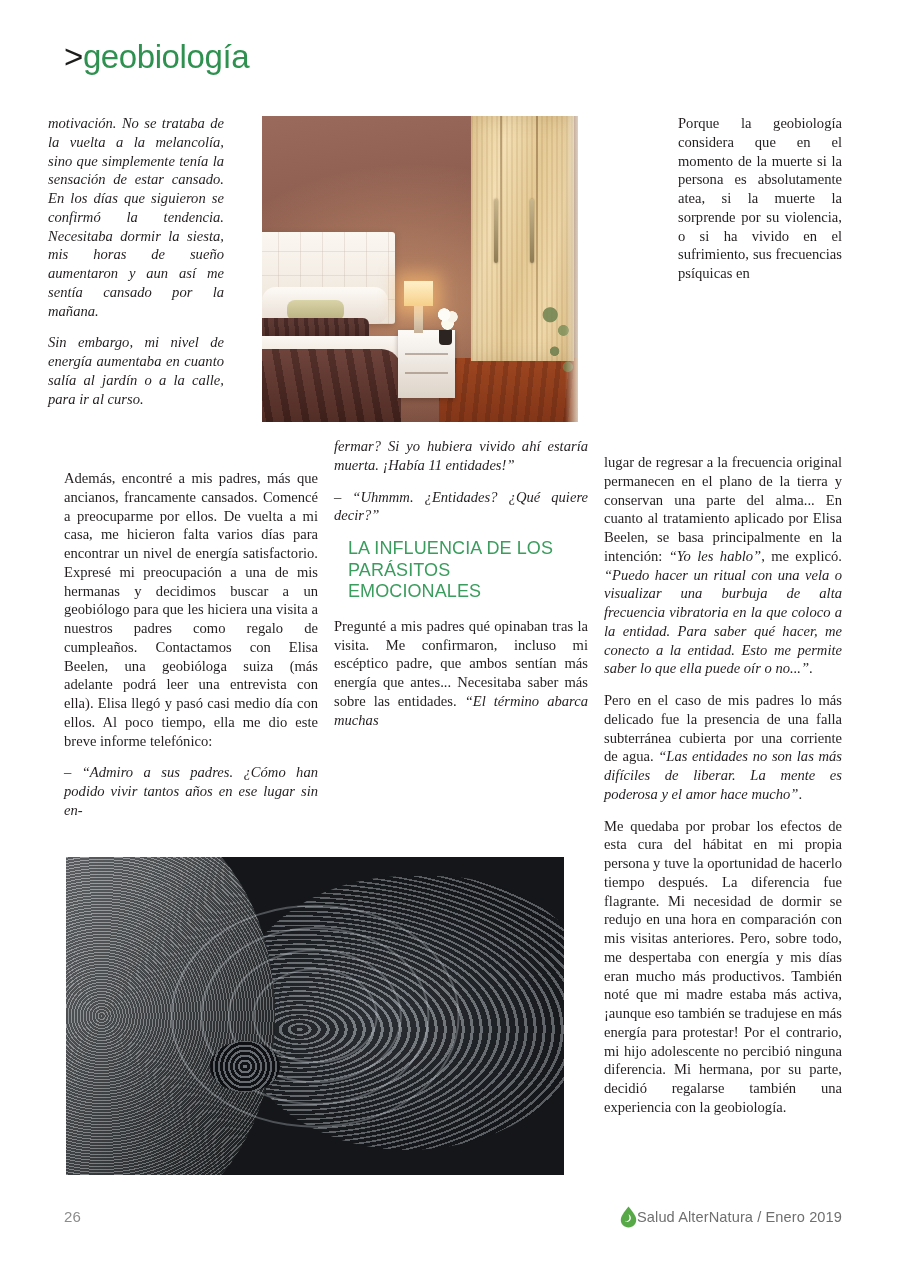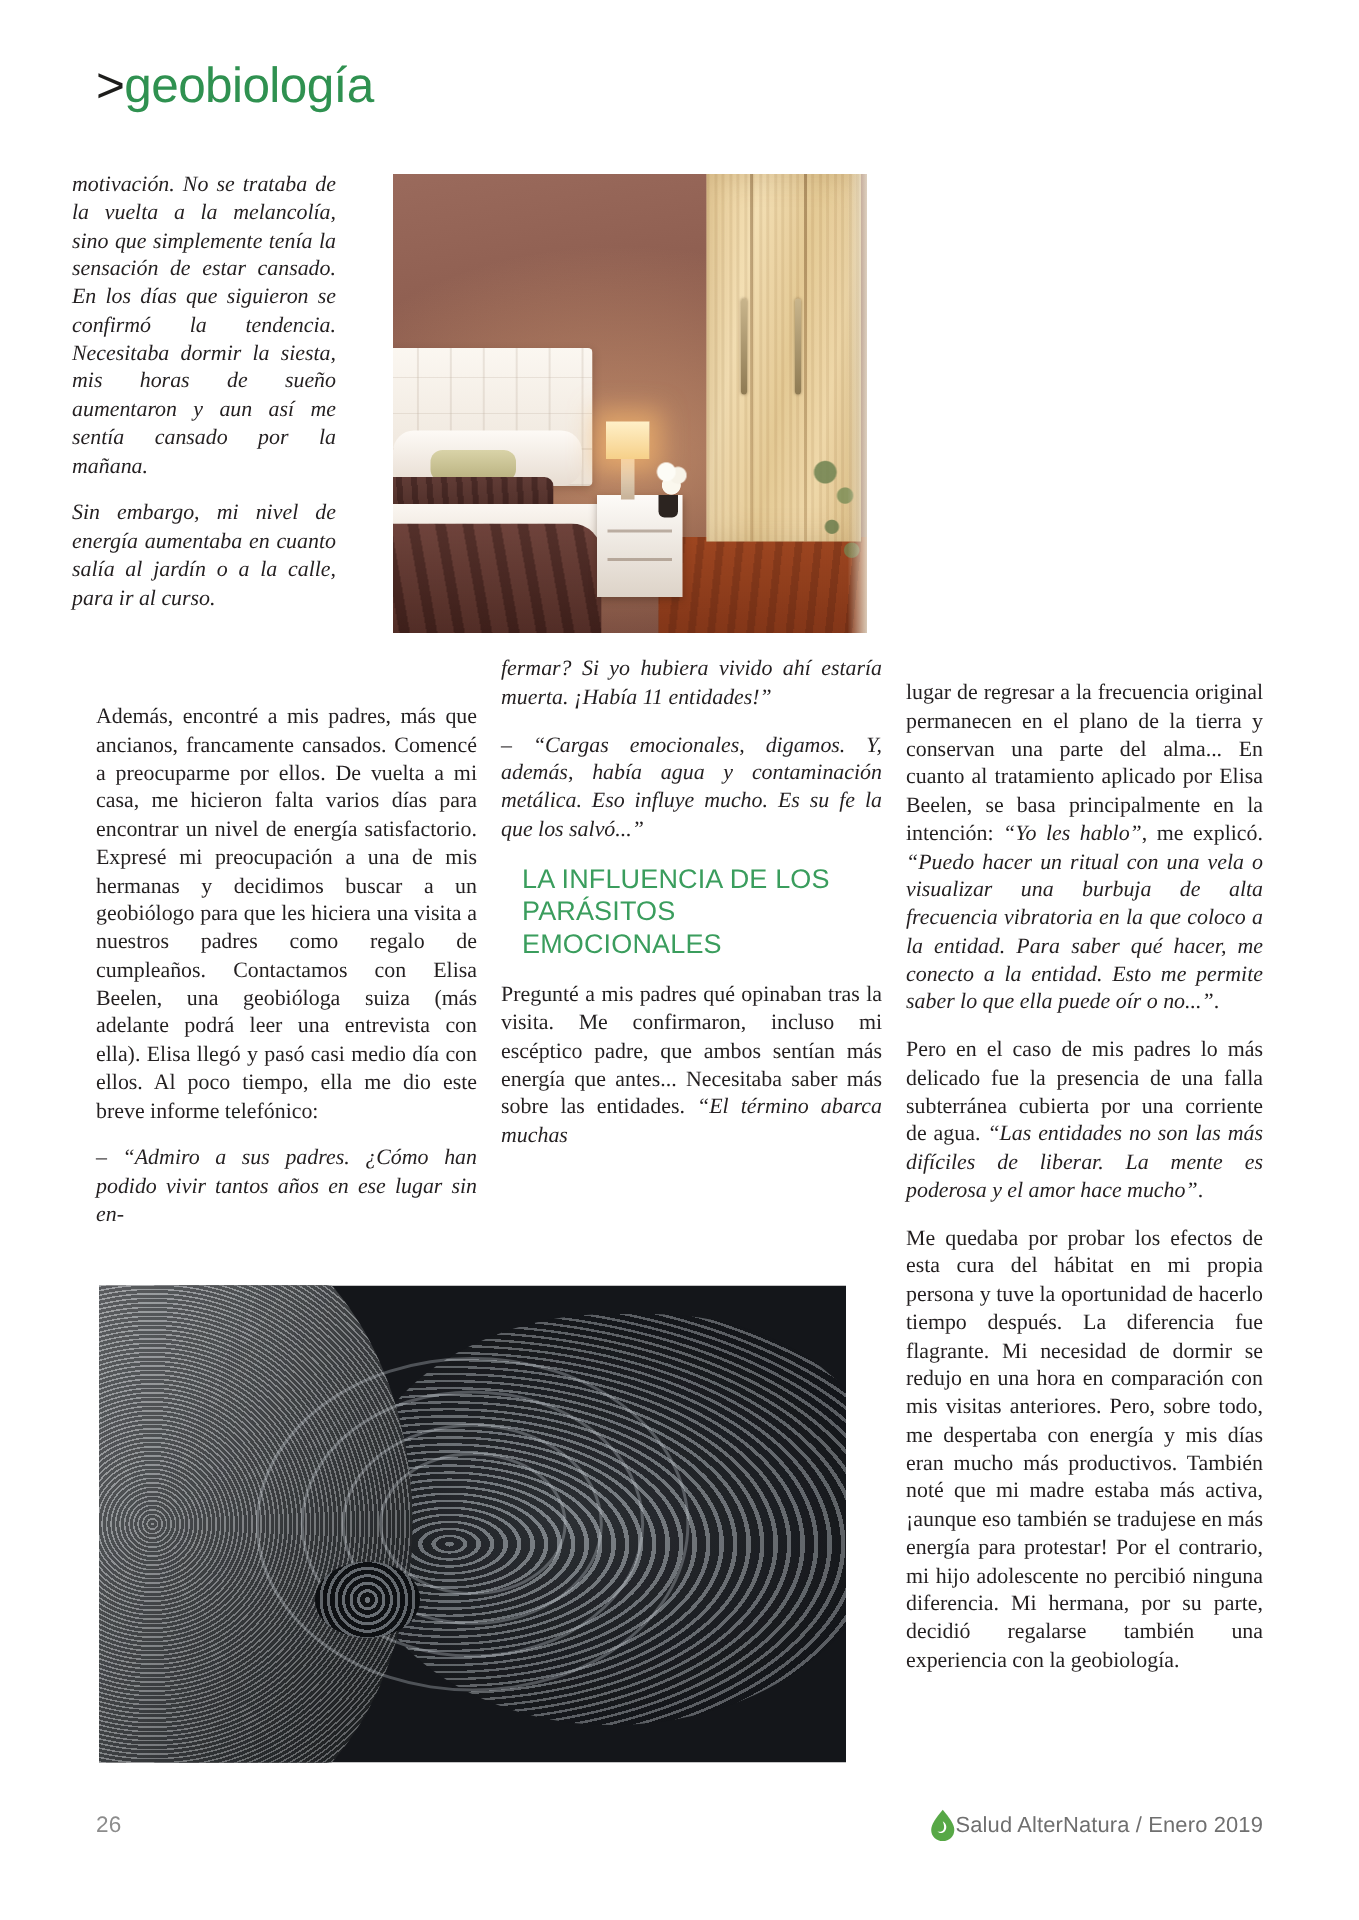--- a/index.html
+++ b/index.html
@@ -252,30 +252,31 @@
     <div class="bd-plant"></div>
     <div class="bd-rightwall"></div>
   </div>
 
   <div class="col" id="col-a-top">
     <p>motivación. No se trataba de la vuelta a la melancolía, sino que simplemente tenía la sensación de estar cansado. En los días que siguieron se confirmó la tendencia. Necesitaba dormir la siesta, mis horas de sueño aumentaron y aun así me sentía cansado por la mañana.</p>
     <p>Sin embargo, mi nivel de energía aumentaba en cuanto salía al jardín o a la calle, para ir al curso.</p>
   </div>
 
   <div class="col" id="col-c-top">
+    <p>Porque la geobiología considera que en el momento de la muerte si la persona es absolutamente atea, si la muerte la sorprende por su violencia, o si ha vivido en el sufrimiento, sus frecuencias psíquicas en</p>
   </div>
 
   <div class="col" id="col-a-mid">
     <p>Además, encontré a mis padres, más que ancianos, francamente cansados. Comencé a preocuparme por ellos. De vuelta a mi casa, me hicieron falta varios días para encontrar un nivel de energía satisfactorio. Expresé mi preocupación a una de mis hermanas y decidimos buscar a un geobiólogo para que les hiciera una visita a nuestros padres como regalo de cumpleaños. Contactamos con Elisa Beelen, una geobióloga suiza (más adelante podrá leer una entrevista con ella). Elisa llegó y pasó casi medio día con ellos. Al poco tiempo, ella me dio este breve informe telefónico:</p>
     <p><span class="it">– </span><span class="it">“Admiro a sus padres. ¿Cómo han podido vivir tantos años en ese lugar sin en-</span></p>
   </div>
 
   <div class="col" id="col-b-mid">
     <p class="it">fermar? Si yo hubiera vivido ahí estaría muerta. ¡Había 11 entidades!”</p>
-    <p><span class="it">– </span><span class="it">“Cargas emocionales, digamos. Y, además, había agua y contaminación metálica. Eso influye mucho. Es su fe la que los salvó...”</span></p>
+    <p><span class="it">– </span><span class="it">“Uhmmm. ¿Entidades? ¿Qué quiere decir?”</span></p>
     <div class="sec-head">
       <div>LA INFLUENCIA DE LOS</div>
       <div>PARÁSITOS EMOCIONALES</div>
     </div>
     <p><span>Pregunté a mis padres qué opinaban tras la visita. Me confirmaron, incluso mi escéptico padre, que ambos sentían más energía que antes... Necesitaba saber más sobre las entidades. </span><span class="it">“El término abarca muchas</span></p>
   </div>
 
   <div class="col" id="col-c-mid">
     <p><span>lugar de regresar a la frecuencia original permanecen en el plano de la tierra y conservan una parte del alma... En cuanto al tratamiento aplicado por Elisa Beelen, se basa principalmente en la intención: </span><span class="it">“Yo les hablo”</span><span>, me explicó. </span><span class="it">“Puedo hacer un ritual con una vela o visualizar una burbuja de alta frecuencia vibratoria en la que coloco a la entidad. Para saber qué hacer, me conecto a la entidad. Esto me permite saber lo que ella puede oír o no...”</span><span>.</span></p>
     <p><span>Pero en el caso de mis padres lo más delicado fue la presencia de una falla subterránea cubierta por una corriente de agua. </span><span class="it">“Las entidades no son las más difíciles de liberar. La mente es poderosa y el amor hace mucho”</span><span>.</span></p>

